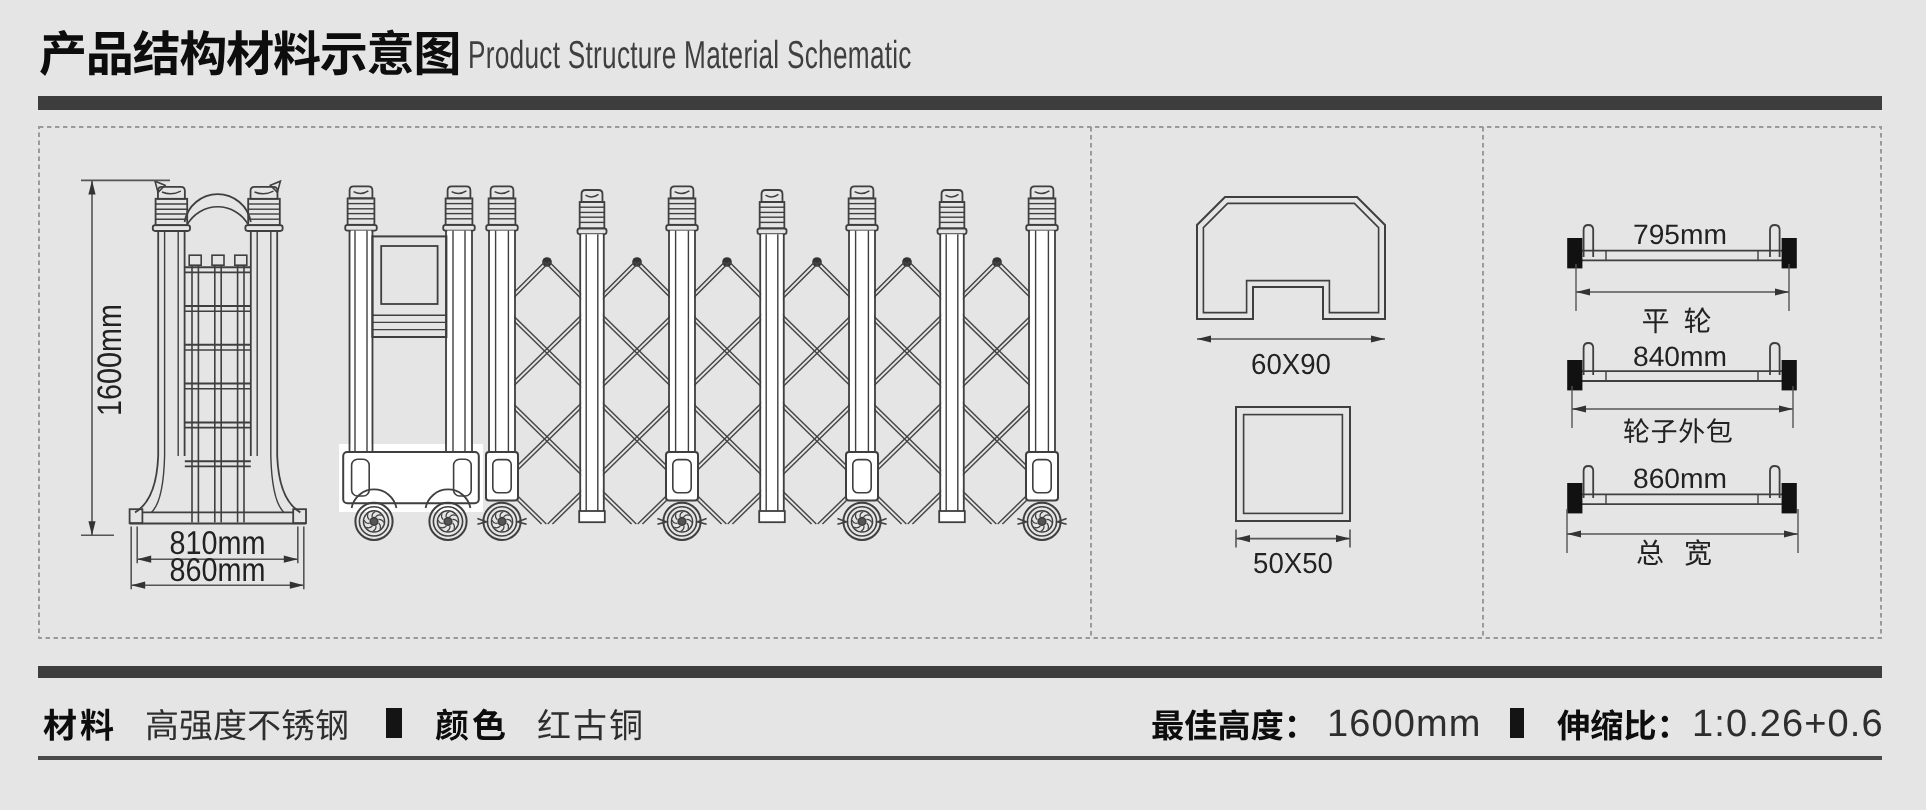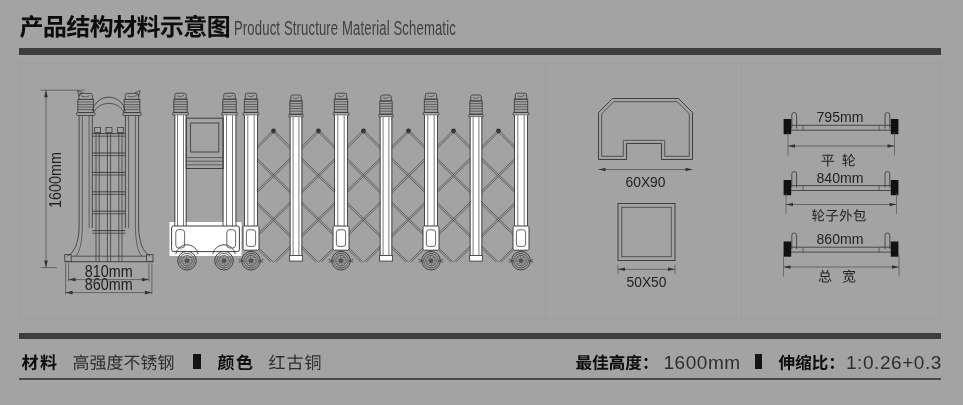--- a/index.html
+++ b/index.html
@@ -1,16 +1,16 @@
 <!DOCTYPE html>
 <html><head>
 <meta charset="utf-8">
 <style>
   html,body { margin:0; padding:0; background:#ffffff; }
-  .page { position:relative; width:963px; height:405px; background:#a3a3a3; overflow:hidden;
+  .page { position:relative; width:963px; height:405px; background:#e5e5e5; overflow:hidden;
           font-family:"Liberation Sans","DejaVu Sans",sans-serif; }
   .abs { position:absolute; }
   .title-zh { left:19px; top:12px; }
   .title-en { left:234px; top:21.2px; font-size:19.5px; line-height:14.5px; color:#3f3f3f;
                transform:scaleX(0.672); transform-origin:0 0; white-space:pre; letter-spacing:0.2px; }
   .bar { left:19px; width:922px; height:7px; background:#3d3d3d; }
   .bar-top { top:48px; }
   .bar-bottom { top:333px; height:6px; }
   .baseline-rule { left:19px; top:378px; width:922px; height:2.2px; background:#4a4a4a; }
   .footer-item { position:absolute; top:0; white-space:pre; }
@@ -661,17 +661,17 @@
           <g transform="translate(17.10 14.8) scale(0.01660 -0.01660)">
             <path d="M33 68 60 -45C149 -9 259 36 363 79L343 177C229 135 111 92 33 68ZM578 824C589 804 600 781 611 758H369V576H453C427 483 381 377 322 305L323 343L210 318C268 399 324 492 369 582L278 637C264 603 248 568 230 535L161 530C213 611 263 711 298 804L193 852C162 735 100 609 80 577C60 544 44 522 23 517C37 488 54 435 60 413C75 420 97 426 175 436C145 386 119 347 105 331C77 294 57 271 33 266C45 239 62 190 67 169C89 184 125 197 325 248L322 289C340 268 362 236 373 216C388 232 402 250 416 270V-88H516V454C535 498 551 543 564 586L478 607V660H846V590H960V758H734C720 788 701 827 682 857ZM573 401V-87H674V-47H830V-82H936V401H781L801 473H950V568H562V473H686L674 401ZM674 133H830V46H674ZM674 225V308H830V225Z"></path>
           </g>
           <g transform="translate(33.70 14.8) scale(0.01660 -0.01660)">
             <path d="M112 -89C141 -66 188 -43 456 53C451 82 448 138 450 176L235 104V432H462V551H235V835H107V106C107 57 78 27 55 11C75 -10 103 -60 112 -89ZM513 840V120C513 -23 547 -66 664 -66C686 -66 773 -66 796 -66C914 -66 943 13 955 219C922 227 869 252 839 274C832 97 825 52 784 52C767 52 699 52 682 52C645 52 640 61 640 118V348C747 421 862 507 958 590L859 699C801 634 721 554 640 488V840Z"></path>
           </g>
           <g transform="translate(50.30 14.8) scale(0.01660 -0.01660)">
             <path d="M250 469C303 469 345 509 345 563C345 618 303 658 250 658C197 658 155 618 155 563C155 509 197 469 250 469ZM250 -8C303 -8 345 32 345 86C345 141 303 181 250 181C197 181 155 141 155 86C155 32 197 -8 250 -8Z"></path>
           </g>
         </svg></span>
-    <span class="footer-item abs lat" style="left:846px">1:0.26+0.3</span>
+    <span class="footer-item abs lat" style="left:846px">1:0.26+0.6</span>
   </div>
 
   <div class="abs baseline-rule"></div>
 </div>
 
 </body></html>

